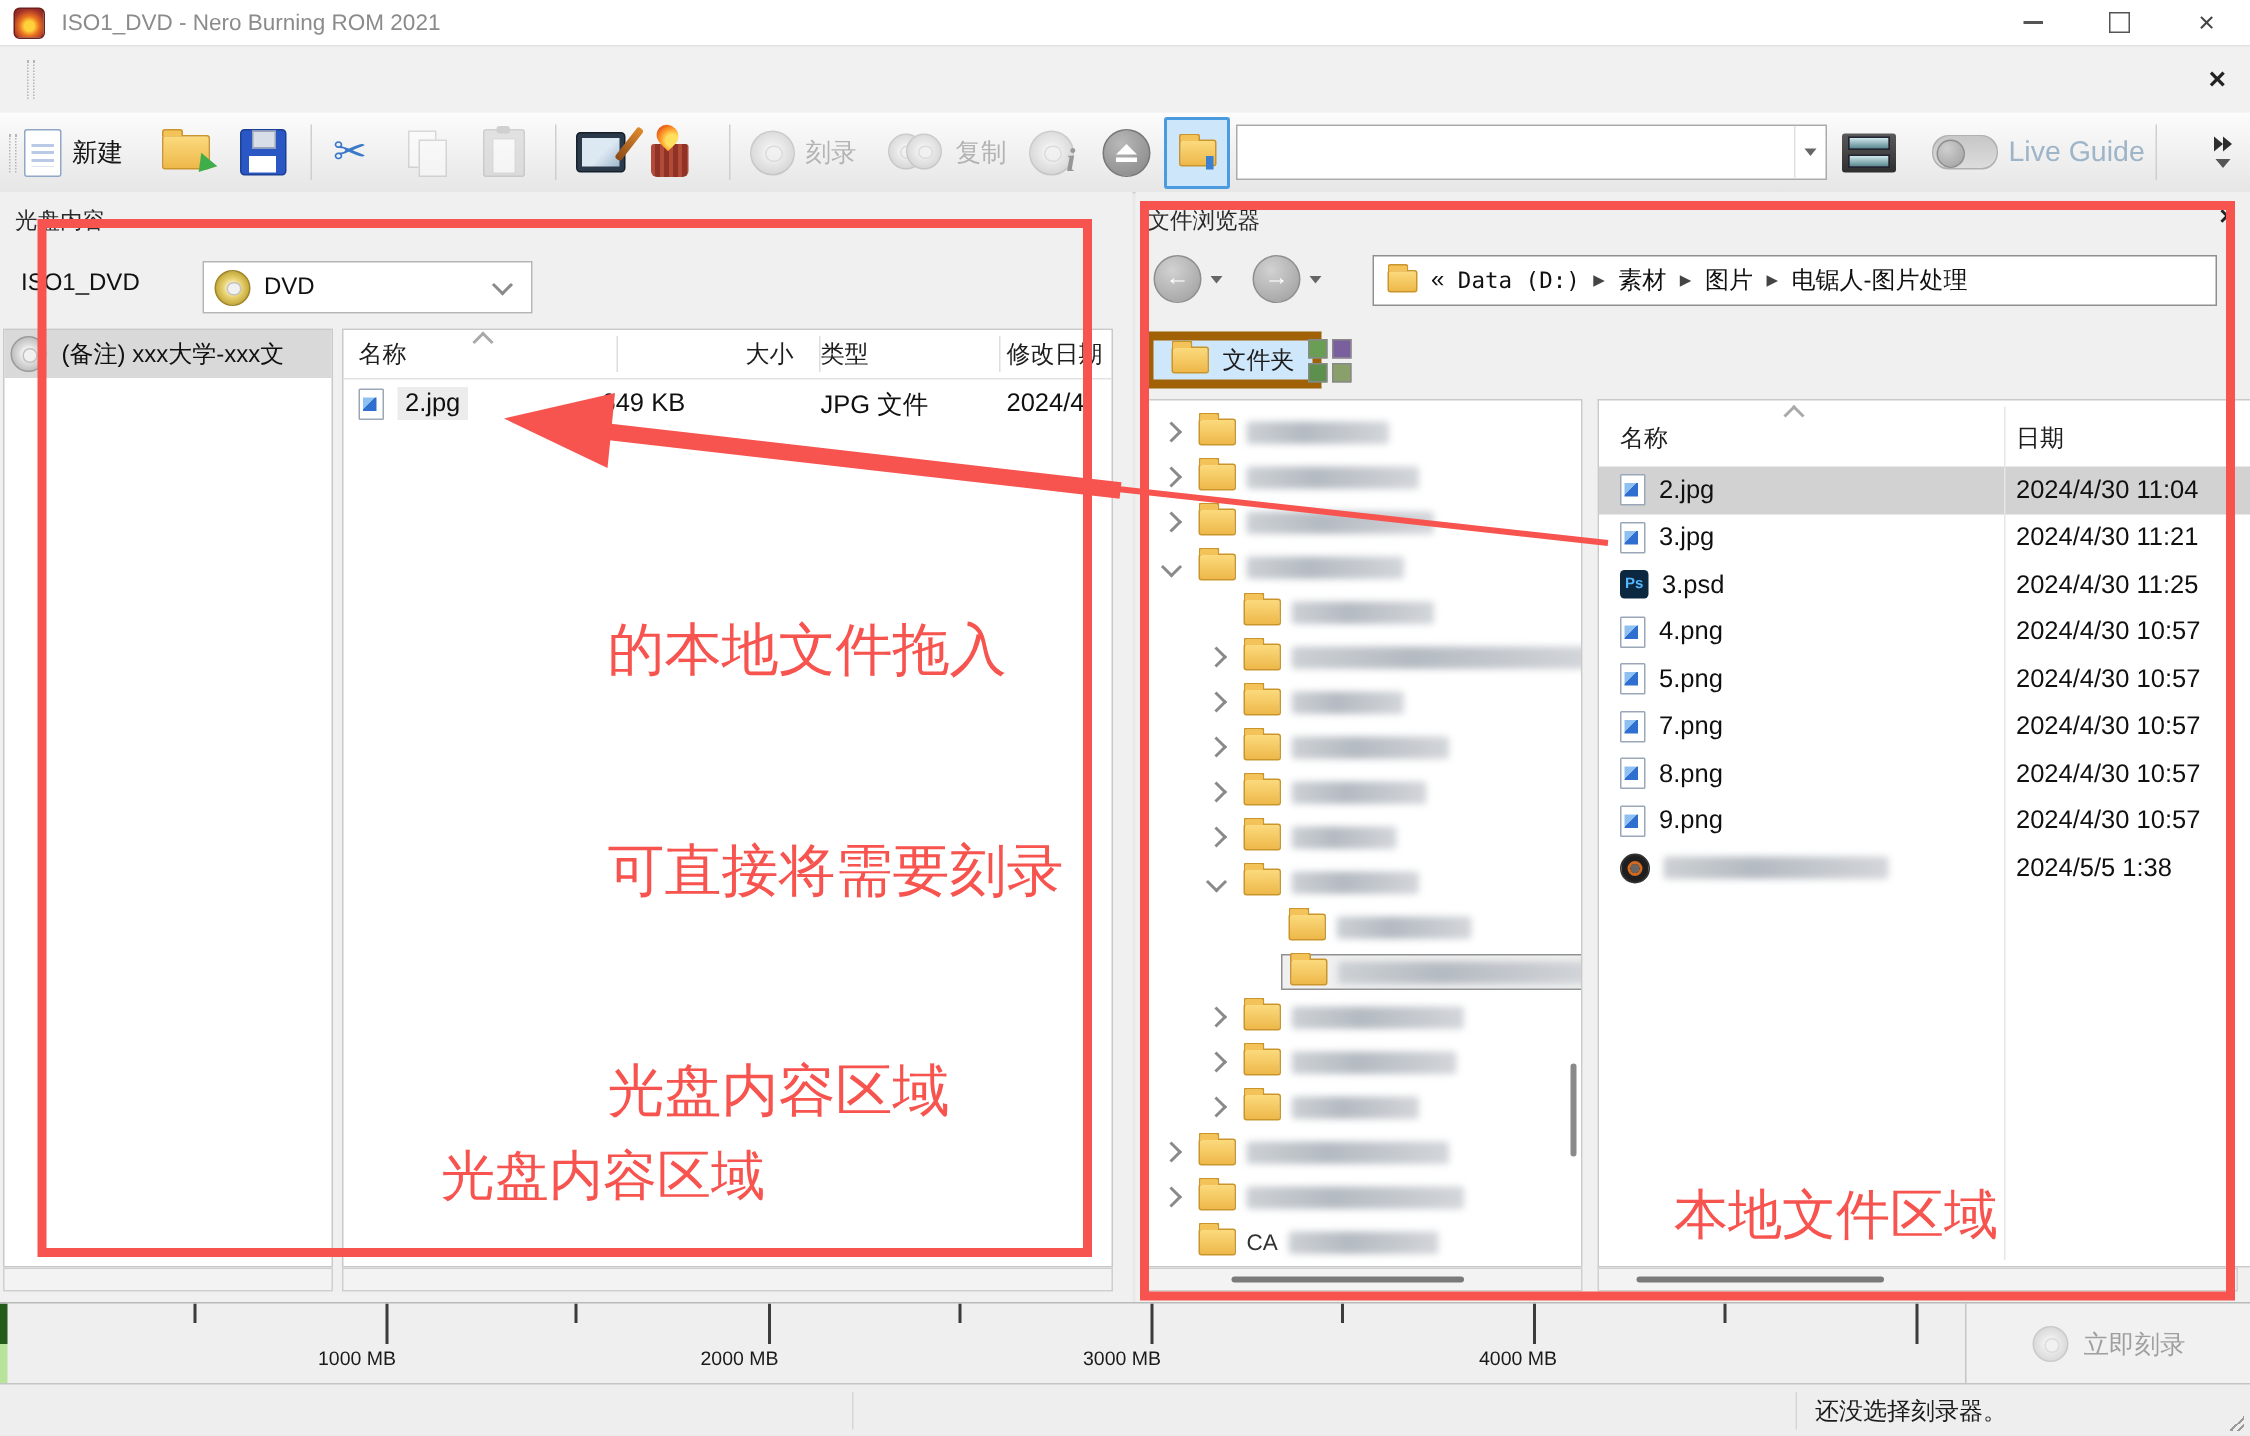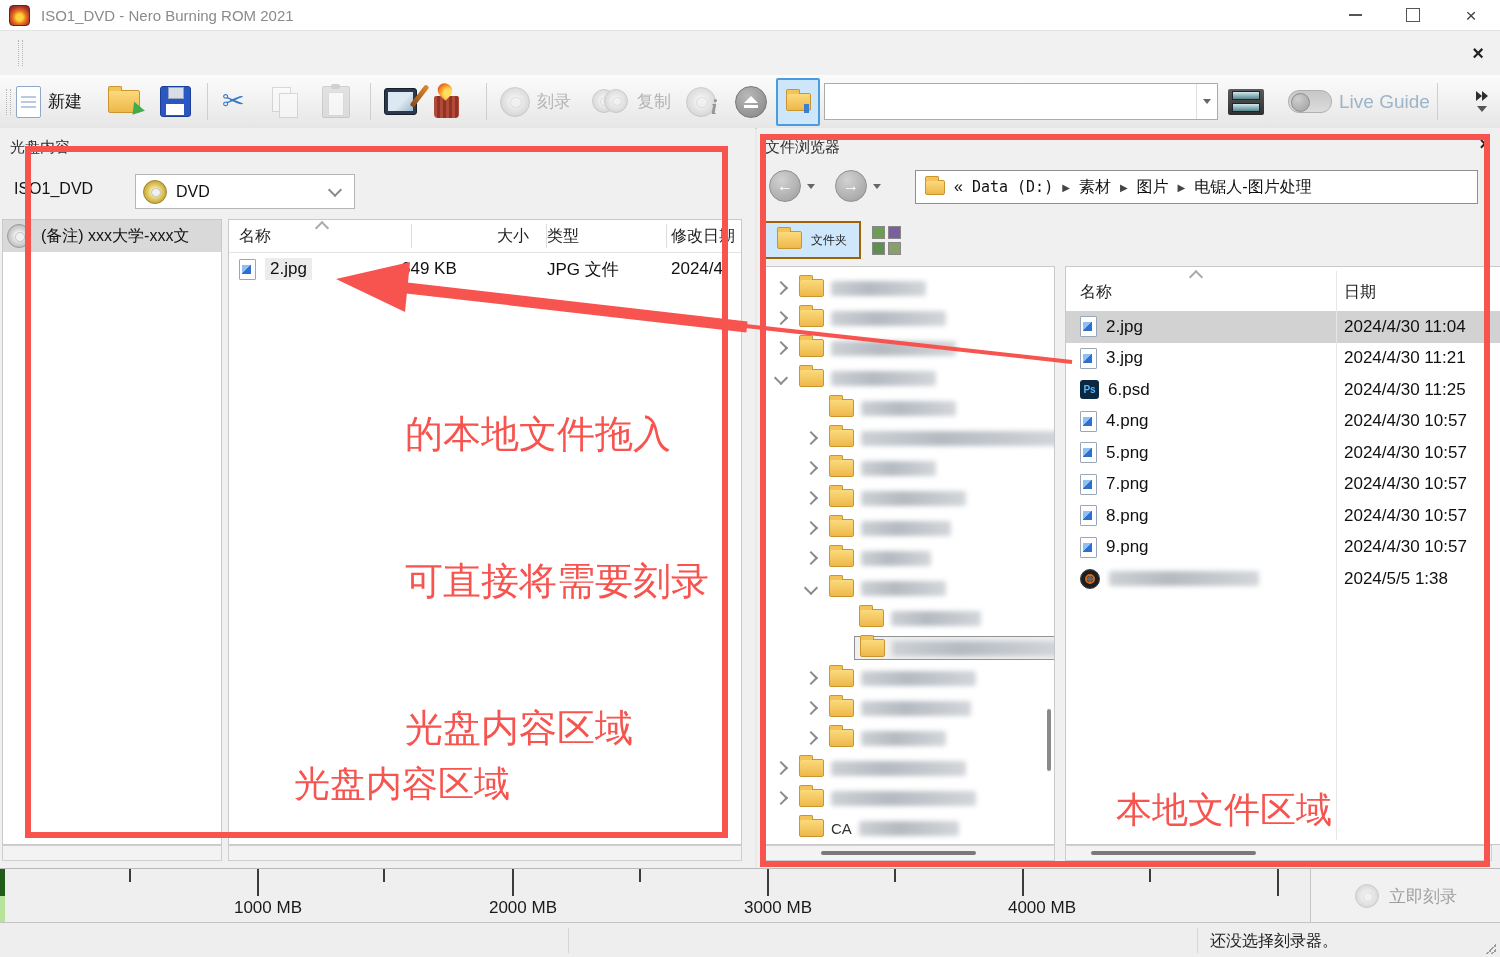--- a/index.html
+++ b/index.html
@@ -118,32 +118,32 @@
   .tree-label.sel{border:1px solid #909090;background:#f0f0f0}
   .file-row{height:31.5px;display:flex;align-items:center;box-sizing:border-box;font-size:17px;color:#101010}
   .file-row.selected{background:#d2d2d2}
   .file-name{display:flex;align-items:center;gap:9px;width:266px;padding-left:14px;box-sizing:border-box}
   .nav-circle{width:30px;height:30px;border-radius:50%;border:1px solid #8f8f8f;color:#fff;font-size:16px;
     display:flex;align-items:center;justify-content:center;
     background:radial-gradient(circle at 38% 30%,#d2d2d2,#9c9c9c)}
   .crumb{display:flex;align-items:center;gap:9px;font-size:16px;color:#111}
   .crumb .sep{font-size:10px;color:#444}
   .crumb .seg-mono{font-family:"DejaVu Sans Mono",monospace;font-size:15px}
-  .viewbtn{display:flex;align-items:center;gap:9px;background:#cfe7fb;border:2px solid #a16207;
-    height:38px;padding:0 12px;font-size:12px;color:#1c1c1c;box-sizing:border-box}
+  .viewbtn{display:flex;align-items:center;gap:9px;background:#cfe7fb;border:6px solid #a16207;
+    height:38px;padding:0 12px;font-size:16px;color:#1c1c1c;box-sizing:border-box}
   .grid4{width:30px;height:30px;display:grid;grid-template-columns:13px 13px;grid-template-rows:13px 13px;gap:3px}
   .grid4 span{border:1px solid #888;box-sizing:border-box}
   .hscroll{position:absolute;height:16px;background:#f3f3f3;border:1px solid #cfcfcf;box-sizing:border-box}
   .thumb-h{position:absolute;height:4px;border-radius:2px;background:#7a7a7a}
   .thumb-v{position:absolute;width:4px;border-radius:2px;background:#8a8a8a}
   
   .ruler{left:0;top:868px;width:1310px;height:54px;background:#efefef;border-top:1px solid #b9b9b9;overflow:hidden}
   .tick{position:absolute;top:0;width:2px;background:#3c3c3c}
   .tick.minor{height:13px}.tick.major{height:27px}
-  .tick-label{position:absolute;top:29px;width:90px;text-align:right;font-size:17px;color:#1a1a1a}
+  .tick-label{position:absolute;top:29px;width:90px;text-align:left;font-size:13px;color:#1a1a1a}
   .used{position:absolute;left:0;top:0;width:5px;height:100%}
   .used .u1{height:50%;background:#235c19}.used .u2{height:50%;background:#b7e39b}
   .burnnow{left:1310px;top:868px;width:190px;height:54px;background:#f1f1f1;border-top:1px solid #b9b9b9;
     border-left:1px solid #c5c5c5;display:flex;align-items:center;justify-content:center;gap:10px}
   .burnnow .txt{font-size:17px;color:#9f9f9f}
   
   .statusbar{left:0;top:922px;width:1500px;height:35px;background:#eeeeee;border-top:1px solid #c4c4c4}
   .status-msg{position:absolute;left:1210px;top:8px;font-size:16px;color:#1c1c1c}
   .vline{position:absolute;top:5px;bottom:5px;width:1px;background:#d6d6d6}
   .gripdots{position:absolute;right:4px;bottom:4px;width:10px;height:10px;
@@ -506,21 +506,21 @@
         <div class="file-row">
           <span class="file-name">
             <span class="fi-img"></span>
             <span>3.jpg</span>
           </span>
           <span style="padding-left: 12px;">2024/4/30 11:21</span>
         </div>
         <div class="file-row">
           <span class="file-name">
             <span class="fi-psd">Ps</span>
-            <span>6.psd</span>
+            <span>3.psd</span>
           </span>
           <span style="padding-left: 12px;">2024/4/30 11:25</span>
         </div>
         <div class="file-row">
           <span class="file-name">
             <span class="fi-img"></span>
             <span>4.png</span>
           </span>
           <span style="padding-left: 12px;">2024/4/30 10:57</span>
         </div>

